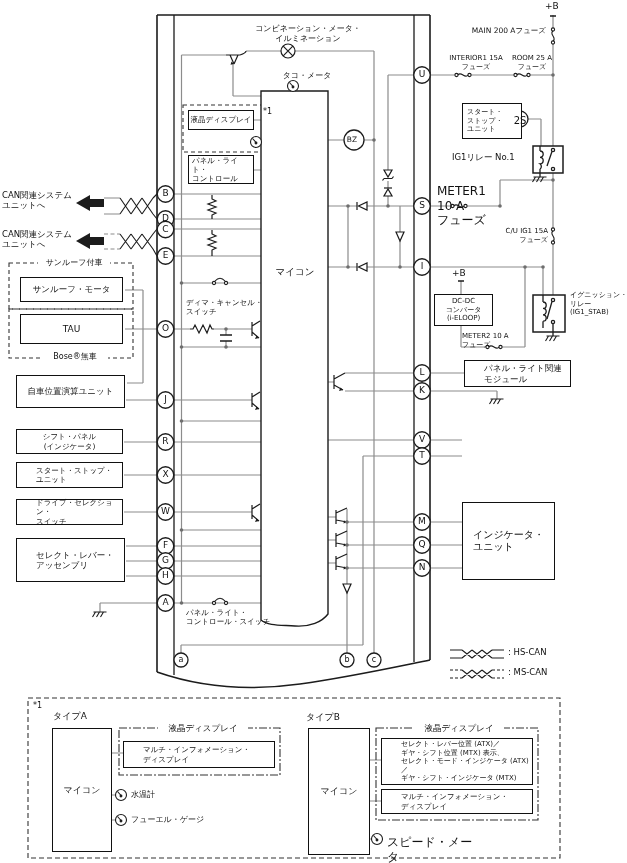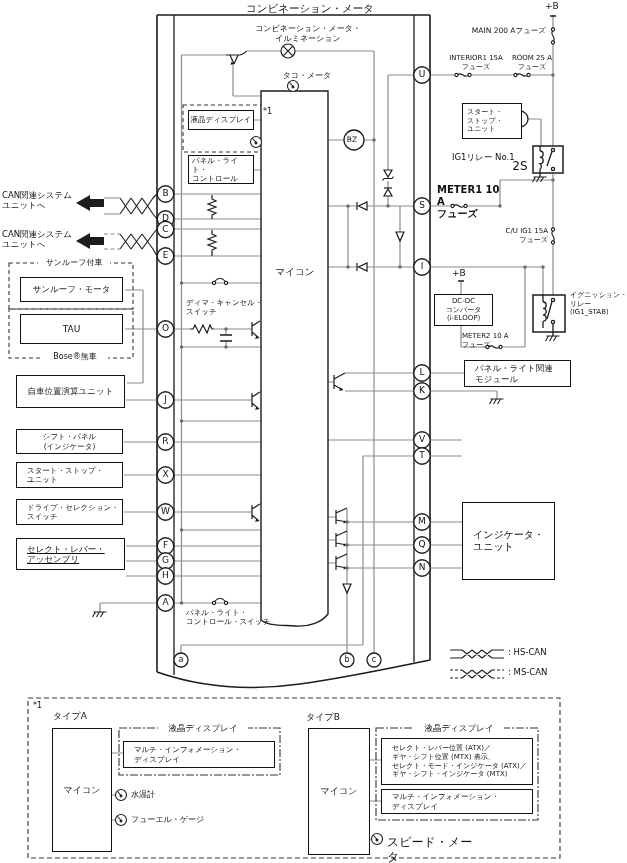--- a/index.html
+++ b/index.html
@@ -2,21 +2,21 @@
 <html><head>
 <meta charset="utf-8">
 <style>
   html,body{margin:0;padding:0;background:#fff;}
   #canvas{position:relative;width:627px;height:863px;background:#fff;overflow:hidden;
           font-family:"DejaVu Sans","Liberation Sans",sans-serif;color:#111;}
   svg{position:absolute;left:0;top:0;}
   .box{position:absolute;box-sizing:border-box;border:1.5px solid #111;background:#fff;
        display:flex;align-items:center;justify-content:center;text-align:center;
        white-space:pre-line;line-height:1.22;color:#111;}
-  .box.lft{justify-content:flex-start;text-align:left;padding-left:10px;}
+  .box.lft{justify-content:flex-start;text-align:left;padding-left:19px;}
   .lbl{position:absolute;white-space:pre-line;line-height:1.22;color:#111;}
   .wbg{background:#fff;padding:0 2px;}
   .cl{position:absolute;width:18px;text-align:center;font-size:9px;color:#111;}
   .ctr{text-align:center;}
   .rgt{text-align:right;}
 </style>
 </head>
 <body>
 
 <div id="canvas">
@@ -290,42 +290,41 @@
     <circle cx="422" cy="545" r="8.25"></circle>
         <circle cx="422" cy="568" r="8.25"></circle>
     <circle cx="181" cy="660" r="7"></circle>
         <circle cx="347" cy="660" r="7"></circle>
         <circle cx="374" cy="660" r="7"></circle>
     <circle cx="354" cy="140" r="10"></circle>
     <circle cx="520" cy="119" r="8"></circle>
   </g>
 </svg>
 
-  <div class="lbl ctr" style="left:190px;top:2px;width:240px;font-size:10.5px;">コンビネーション・メータ</div>
   <div class="lbl ctr" style="left:248px;top:24px;width:120px;font-size:8px;">コンビネーション・メータ・
 イルミネーション</div>
   <div class="lbl ctr" style="left:272px;top:71px;width:70px;font-size:8px;">タコ・メータ</div>
   <div class="lbl" style="left:2px;top:190px;width:80px;font-size:8.5px;">CAN関連システム
 ユニットへ</div>
   <div class="lbl" style="left:2px;top:229px;width:80px;font-size:8.5px;">CAN関連システム
 ユニットへ</div>
   <div class="lbl ctr wbg" style="left:38px;top:258px;width:68px;font-size:8px;">サンルーフ付車</div>
   <div class="lbl ctr wbg" style="left:42px;top:352px;width:62px;font-size:8px;">Bose®無車</div>
   <div class="lbl" style="left:186px;top:298px;width:88px;font-size:7.5px;">ディマ・キャンセル・
 スイッチ</div>
   <div class="lbl" style="left:186px;top:608px;width:95px;font-size:7.5px;">パネル・ライト・
 コントロール・スイッチ</div>
   <div class="lbl" style="left:545px;top:1px;width:22px;font-size:9px;">+B</div>
   <div class="lbl rgt" style="left:466px;top:26px;width:80px;font-size:7.5px;">MAIN 200 Aフューズ</div>
   <div class="lbl ctr" style="left:446px;top:54px;width:60px;font-size:7px;">INTERIOR1 15A
 フューズ</div>
   <div class="lbl ctr" style="left:504px;top:54px;width:56px;font-size:7px;">ROOM 25 A
 フューズ</div>
   <div class="lbl" style="left:452px;top:152px;width:80px;font-size:8.5px;">IG1リレー No.1</div>
-  <div class="lbl" style="left:437px;top:184px;width:64px;font-size:10px;font-weight:bold;">METER1 10 A
+  <div class="lbl" style="left:437px;top:184px;width:64px;font-size:12px;">METER1 10 A
 フューズ</div>
   <div class="lbl rgt" style="left:490px;top:227px;width:58px;font-size:7px;">C/U IG1 15A
 フューズ</div>
   <div class="lbl" style="left:452px;top:268px;width:22px;font-size:9px;">+B</div>
   <div class="lbl" style="left:462px;top:332px;width:66px;font-size:7px;">METER2 10 A
 フューズ</div>
   <div class="lbl" style="left:570px;top:291px;width:58px;font-size:7px;">イグニッション・
 リレー
 (IG1_STAB)</div>
   <div class="lbl" style="left:508px;top:647px;width:60px;font-size:8.5px;">: HS-CAN</div>
@@ -334,21 +333,21 @@
 
   <div class="box" style="left:20px;top:277px;width:103px;height:25px;font-size:8.5px;">サンルーフ・モータ</div>
   <div class="box" style="left:16px;top:375px;width:109px;height:33px;font-size:8.5px;">自車位置演算ユニット</div>
   <div class="box" style="left:20px;top:314px;width:103px;height:30px;font-size:9px;">TAU</div>
   <div class="box" style="left:16px;top:429px;width:107px;height:25px;font-size:7.5px;">シフト・パネル
 (インジケータ)</div>
   <div class="box lft" style="left:16px;top:462px;width:107px;height:26px;font-size:7.5px;">スタート・ストップ・
 ユニット</div>
   <div class="box lft" style="left:16px;top:499px;width:107px;height:26px;font-size:7.5px;">ドライブ・セレクション・
 スイッチ</div>
-  <div class="box lft" style="left:16px;top:538px;width:109px;height:32px;font-size:8.5px;text-decoration:underline;">セレクト・レバー・
+  <div class="box lft" style="left:16px;top:538px;width:109px;height:44px;font-size:8.5px;">セレクト・レバー・
 アッセンブリ</div>
   <div class="box" style="left:188px;top:110px;width:66px;height:20px;font-size:7.5px;">液晶ディスプレイ</div>
   <div class="box lft" style="left:188px;top:155px;width:66px;height:29px;font-size:7.5px;padding-left:3px;">パネル・ライト・
 コントロール</div>
   <div class="box lft" style="left:462px;top:103px;width:60px;height:36px;font-size:7px;padding-left:4px;">スタート・
 ストップ・
 ユニット</div>
   <div class="box" style="left:434px;top:294px;width:59px;height:32px;font-size:7px;">DC-DC
 コンバータ
 (i-ELOOP)</div>
@@ -398,15 +397,15 @@
   <div class="cl" style="left:413px;top:385px;">K</div>
   <div class="cl" style="left:413px;top:434px;">V</div>
   <div class="cl" style="left:413px;top:450px;">T</div>
   <div class="cl" style="left:413px;top:516px;">M</div>
   <div class="cl" style="left:413px;top:539px;">Q</div>
   <div class="cl" style="left:413px;top:562px;">N</div>
   <div class="cl" style="left:172px;top:655px;font-size:8px;">a</div>
   <div class="cl" style="left:338px;top:655px;font-size:8px;">b</div>
   <div class="cl" style="left:365px;top:655px;font-size:8px;">c</div>
   <div class="cl" style="left:345px;top:135px;width:14px;font-size:7.5px;">BZ</div>
-  <div class="cl" style="left:512px;top:114.5px;width:16px;font-size:12px;margin-top:44px;">2S</div>
+  <div class="cl" style="left:512px;top:114.5px;width:16px;font-size:10px;">2S</div>
 
 </div>
 
 </body></html>

